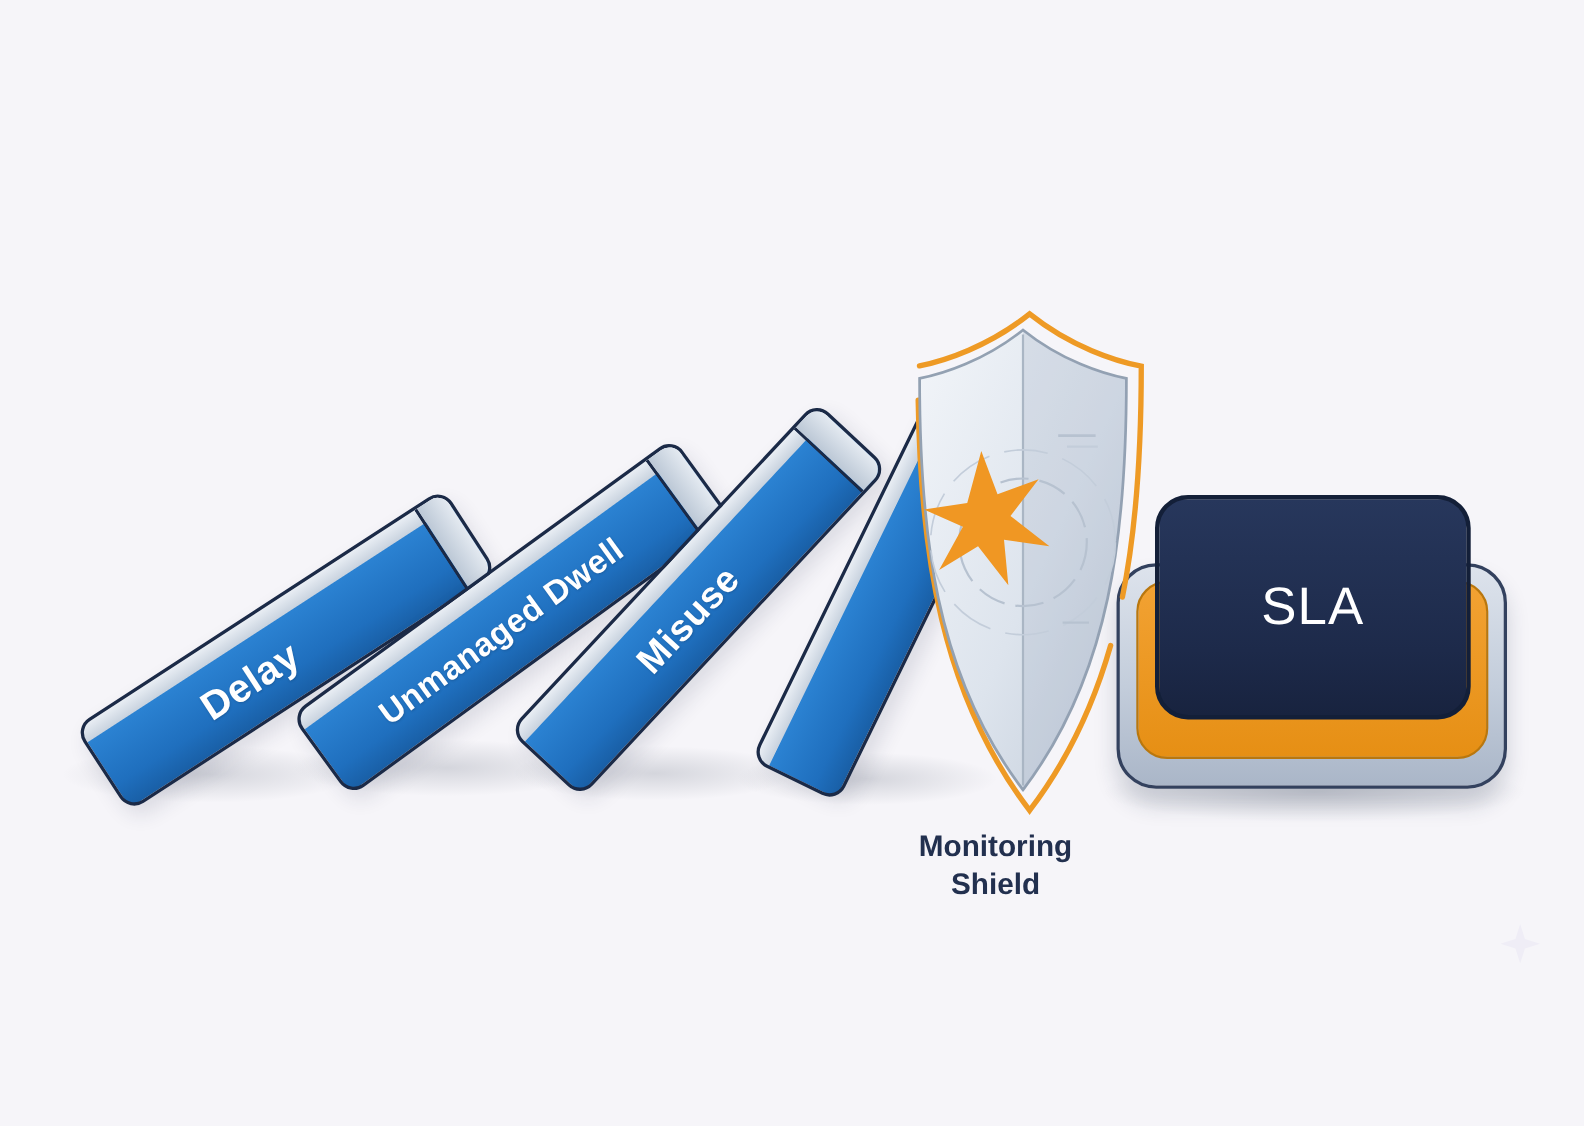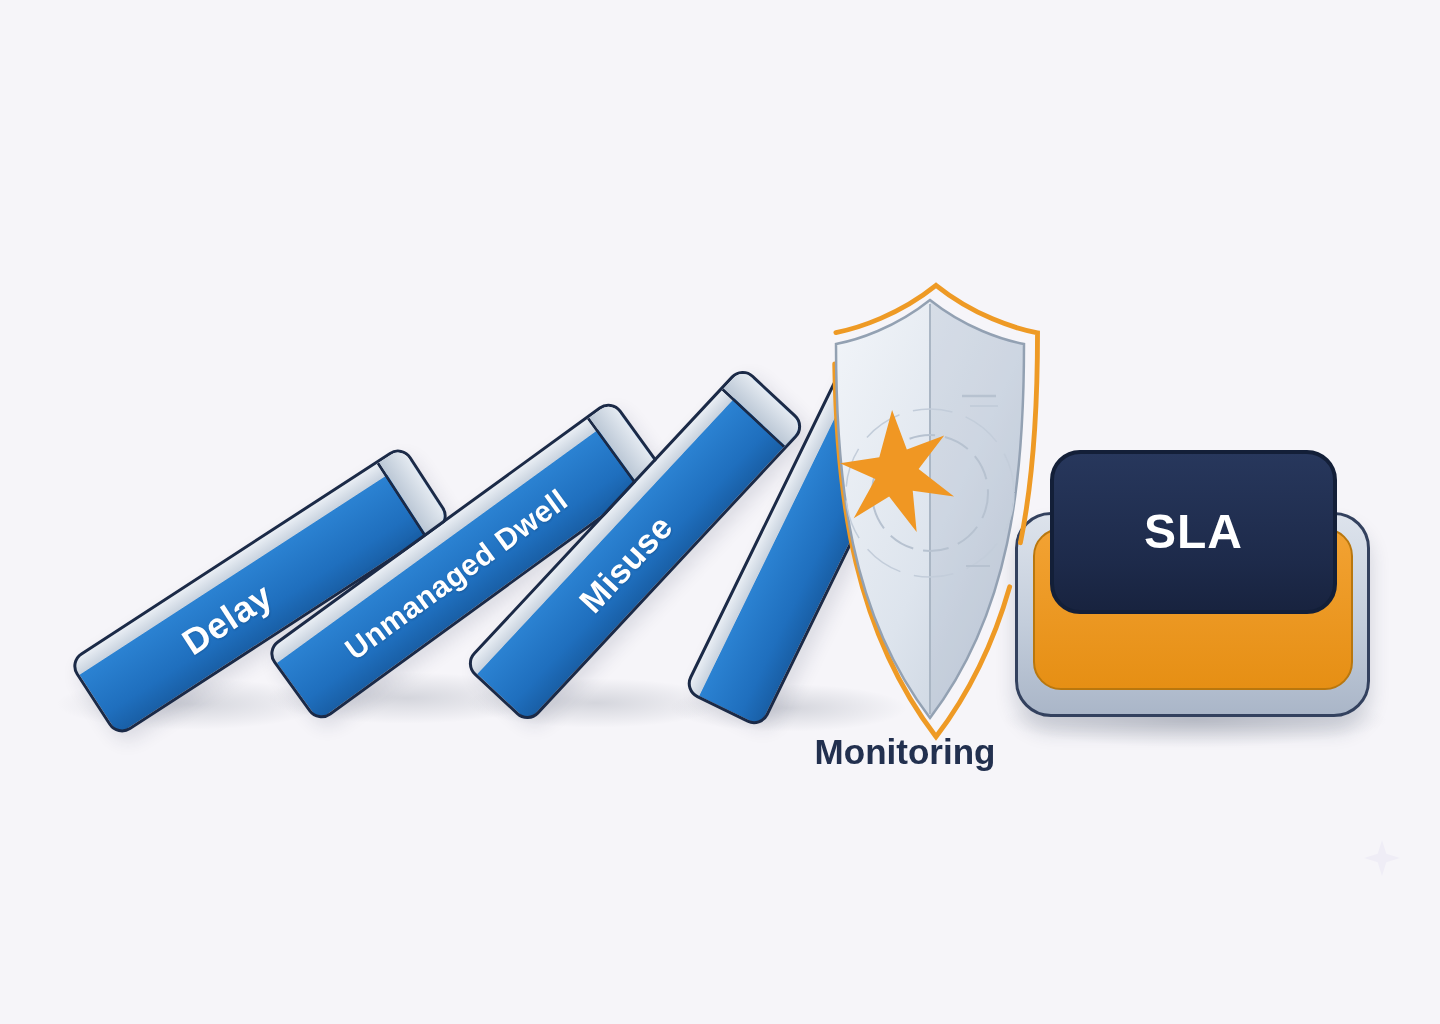--- a/index.html
+++ b/index.html
@@ -40,41 +40,41 @@
   .d1 .dlabel{text-align:left;padding-left:105px;font-size:36px;}
   .d2{left:250px;top:515px;width:430px;height:92px;transform:rotate(-36deg);}
   .d2 .dlabel{font-size:30px;padding-right:30px;}
   .d3{left:430px;top:500px;width:410px;height:90px;transform:rotate(-47deg);}
   .d3 .dlabel{font-size:34px;padding-right:40px;}
   .d4{left:618px;top:500px;width:370px;height:88px;transform:rotate(-64deg);}
   
   .shield-wrap{position:absolute;left:820px;top:278px;width:220px;height:470px;z-index:3;}
   .burst-wrap{position:absolute;left:838px;top:408px;width:118px;height:128px;z-index:4;}
   .shield-label{
-    position:absolute;left:780px;top:729px;width:250px;z-index:5;
-    text-align:center;color:#22304f;font-weight:bold;font-size:35px;line-height:1.3;
+    position:absolute;left:780px;top:752px;width:250px;z-index:5;
+    text-align:center;color:#22304f;font-weight:bold;font-size:27px;line-height:1.3;
   }
   
   .btn-platform{
     position:absolute;left:1015px;top:512px;width:355px;height:205px;z-index:2;
     border-radius:36px;border:3px solid #33415e;box-sizing:border-box;
     background:linear-gradient(180deg,#dde3ec 0%,#c3cddb 55%,#aab6c8 100%);
     box-shadow:0 14px 20px rgba(30,45,70,0.18);
   }
   .btn-orange{
     position:absolute;left:1033px;top:528px;width:320px;height:162px;z-index:3;
     border-radius:28px;background:linear-gradient(180deg,#f2a233 0%,#e68f14 100%);
     border:2px solid #b9770e;box-sizing:border-box;
   }
   .btn-top{
-    position:absolute;left:1050px;top:450px;width:287px;height:164px;z-index:4;
+    position:absolute;left:1050px;top:450px;width:287px;height:204px;z-index:4;
     border-radius:30px;border:4px solid #131f38;box-sizing:border-box;
     background:linear-gradient(180deg,#27375c 0%,#1d2a4a 70%,#18233f 100%);
     display:flex;flex-direction:column;align-items:center;justify-content:center;
-    color:#ffffff;font-weight:bold;font-size:48px;line-height:1.12;letter-spacing:1px;
+    color:#ffffff;font-weight:normal;font-size:48px;line-height:1.12;letter-spacing:1px;
     text-align:center;
   }
   
   .sparkle{
     position:absolute;left:1364px;top:840px;width:36px;height:36px;z-index:2;
     background:#efedf6;
     clip-path:polygon(50% 0%,62% 38%,100% 50%,62% 62%,50% 100%,38% 62%,0% 50%,38% 38%);
   }
 </style>
 </head>
@@ -132,20 +132,21 @@
   </div>
 
   <div class="burst-wrap">
     <svg width="118" height="128" viewBox="0 0 120 130" xmlns="http://www.w3.org/2000/svg">
       <polygon points="55,2 70,42 108,28 82,62 118,90 76,84 80,126 52,90 16,112 38,72 2,56 42,50" fill="#f09723"></polygon>
     </svg>
   </div>
 
   <div class="shield-label">
     <div>Monitoring</div>
+    <div>Shield</div>
   </div>
 
   <div class="btn-platform"></div>
   <div class="btn-orange"></div>
   <div class="btn-top">
     <div>SLA</div>
   </div>
 
   <div class="sparkle"></div>
 

